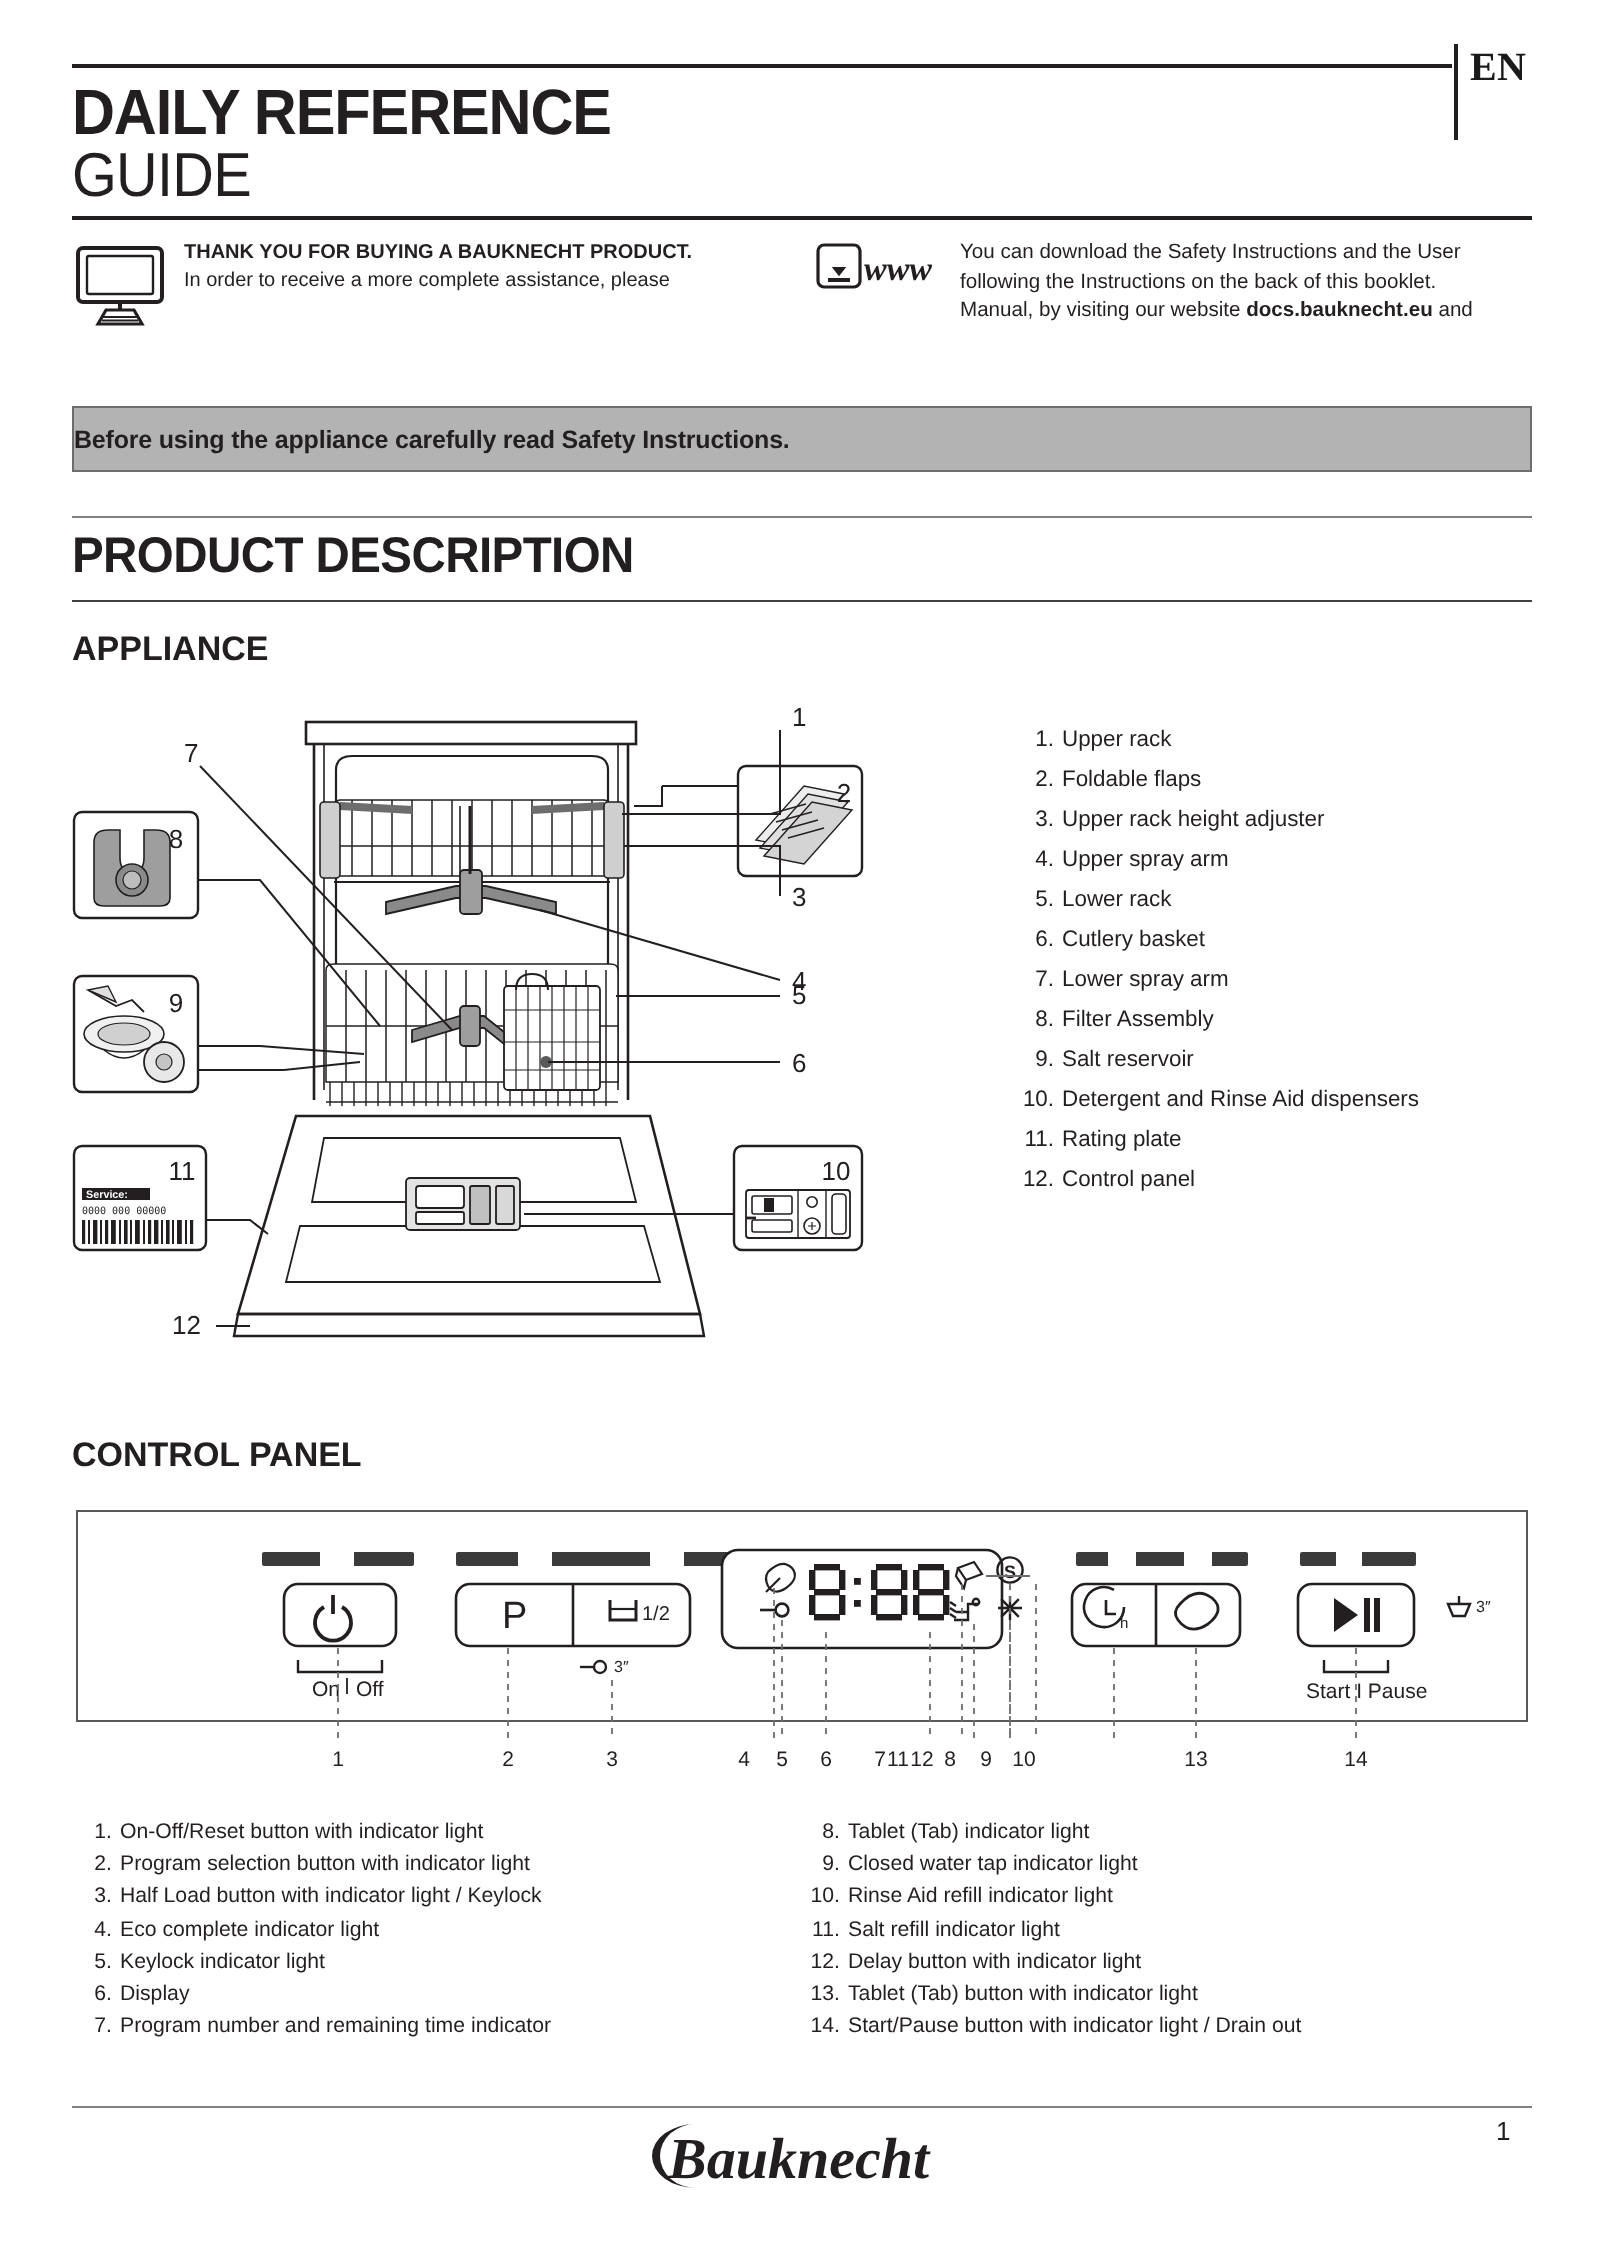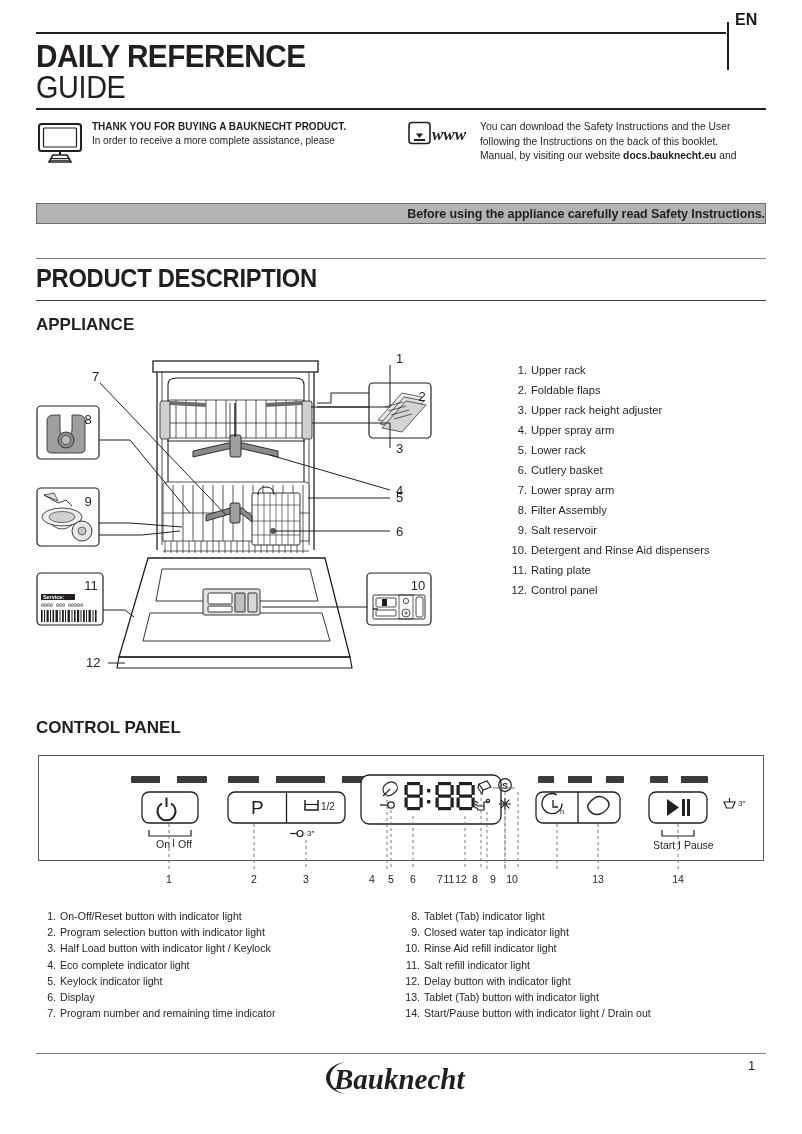--- a/index.html
+++ b/index.html
@@ -19,23 +19,23 @@
   
   .hdr-rule-top {
     position: absolute; left: 36px; top: 32px; width: 690px;
     border-top: 2.5px solid #231f20;
   }
   .en-divider {
     position: absolute; left: 727px; top: 22px; width: 0; height: 48px;
     border-left: 2px solid #231f20;
   }
   .en-label {
-    position: absolute; left: 735px; top: 11px;
-    font-weight: bold; font-size: 16px; letter-spacing: .2px;
-    font-family: Liberation Sans, sans-serif;
+    position: absolute; left: 735px; top: 23px;
+    font-weight: bold; font-size: 20px; letter-spacing: .2px;
+    font-family: Liberation Serif, serif;
   }
   .title-main {
     position: absolute; left: 36px; top: 40px;
     font-size: 32px; font-weight: bold; letter-spacing: -0.6px;
     line-height: 1.0; color: #231f20;
     font-family: "Liberation Sans Narrow","Liberation Sans", sans-serif;
     transform: scaleX(0.93); transform-origin: left top;
   }
   .title-sub {
     position: absolute; left: 36px; top: 72px;
@@ -57,23 +57,23 @@
   .ty-text .b { font-weight: bold; }
   .www-icon { position: absolute; left: 408px; top: 121px; width: 68px; height: 24px; }
   .www-text {
     position: absolute; left: 480px; top: 120px; width: 290px;
     font-size: 10.3px; line-height: 1.42; color: #231f20;
   }
   .www-text .b { font-weight: bold; }
 
   
   .banner {
-    position: absolute; left: 36px; top: 203px; width: 730px; height: 21px;
+    position: absolute; left: 36px; top: 203px; width: 730px; height: 33px;
     background: #b3b3b3; border: 1px solid #6d6d6d;
-    display: flex; align-items: center; justify-content: flex-end;
+    display: flex; align-items: center; justify-content: flex-start;
   }
   .banner span {
     font-size: 12.5px; font-weight: bold; color: #231f20; letter-spacing: -0.1px;
   }
 
   
   .sec-rule-top { position: absolute; left: 36px; top: 258px; width: 730px; border-top: 1px solid #808080; }
   .sec-title {
     position: absolute; left: 36px; top: 264px;
     font-size: 25px; font-weight: bold; letter-spacing: -0.3px; color: #231f20;

